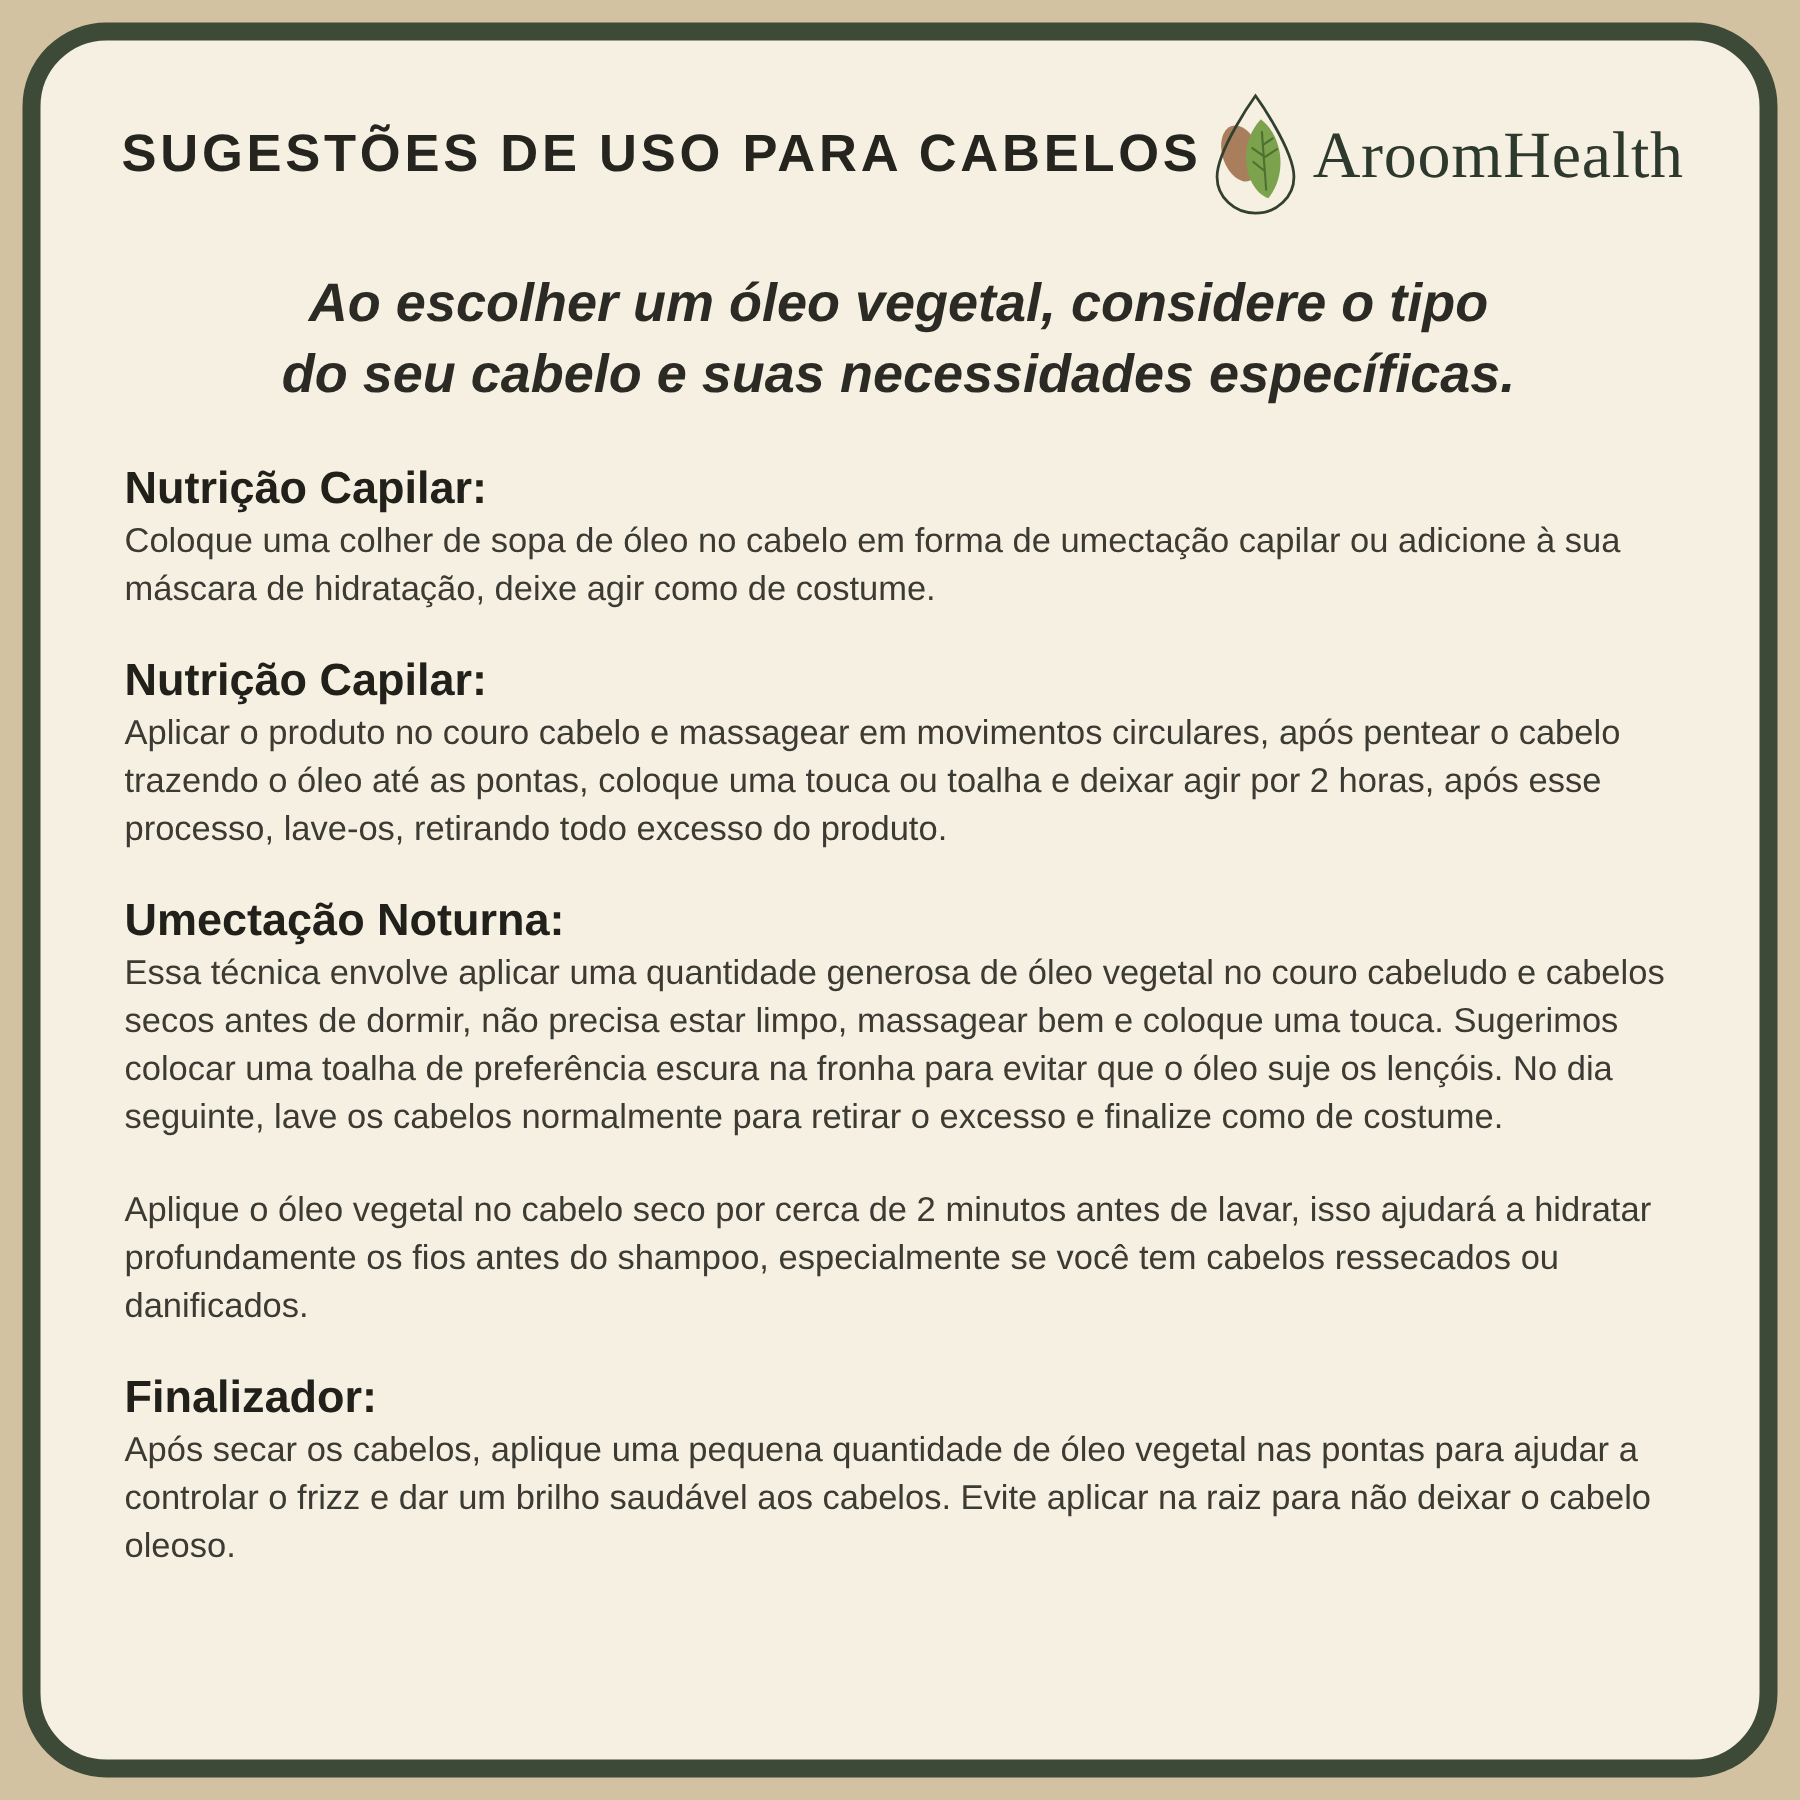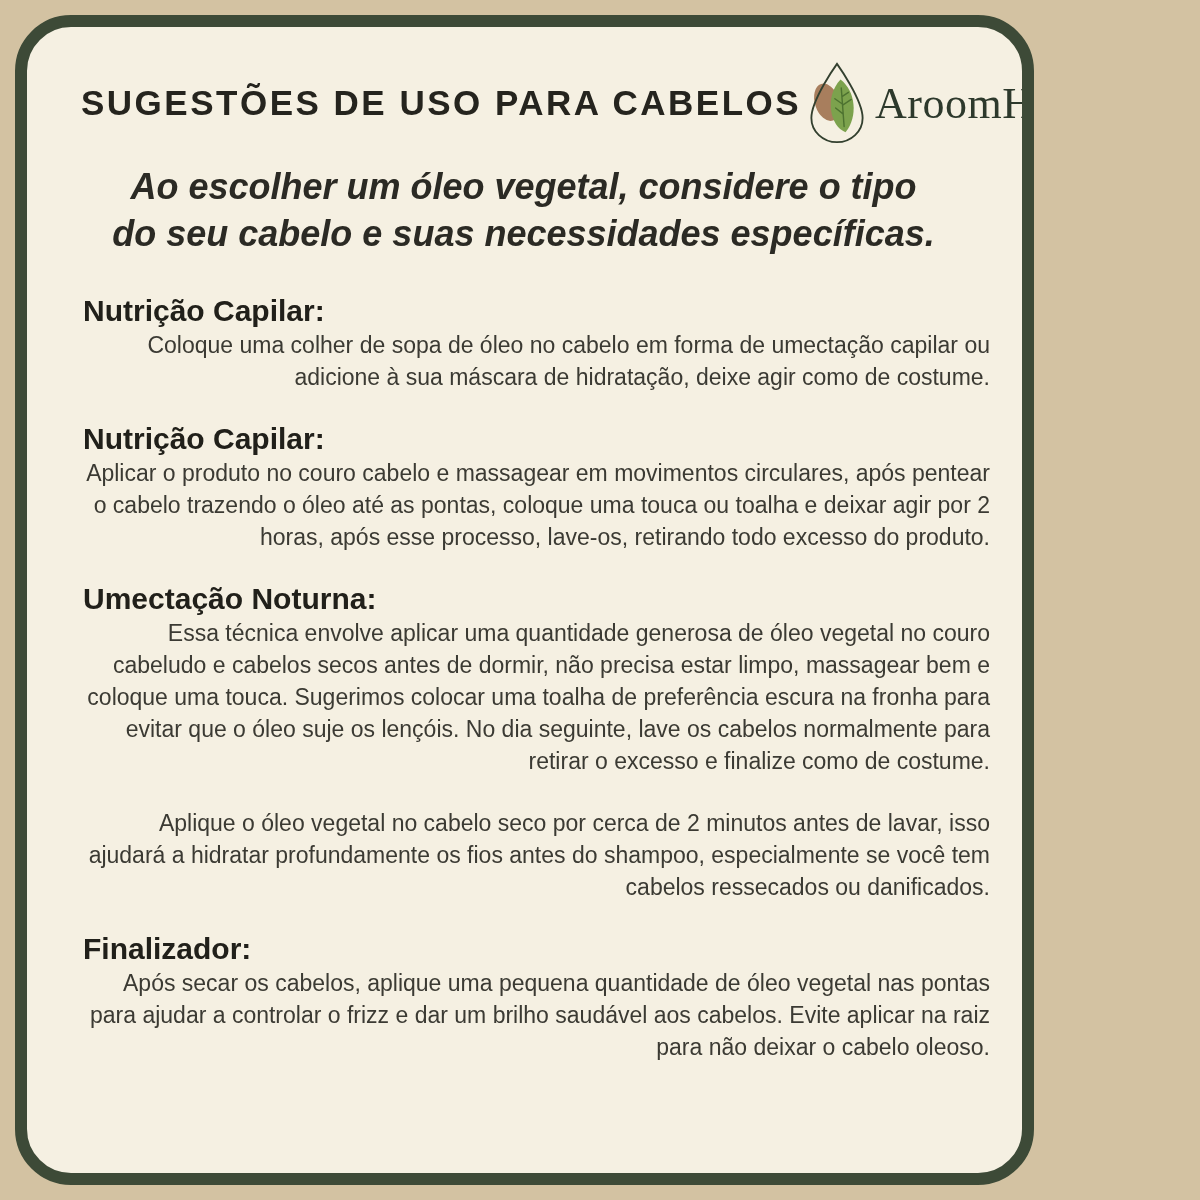--- a/index.html
+++ b/index.html
@@ -6,21 +6,21 @@
     margin: 0;
     padding: 0;
     width: 1200px;
     height: 1200px;
     background: #d3c2a2;
     font-family: "Liberation Sans", sans-serif;
   }
   .card {
     position: absolute;
     left: 15px; top: 15px;
-    width: 1019px; height: 1170px;
+    width: 1170px; height: 1170px;
     box-sizing: border-box;
     background: #f5f0e2;
     border: 12px solid #3d4a37;
     border-radius: 56px;
     padding: 26px 30px 20px 28px;
     overflow: hidden;
   }
   .header-row {
     display: flex;
     align-items: center;
@@ -47,42 +47,41 @@
     letter-spacing: 0.5px;
     margin-left: 2px;
   }
   .intro {
     text-align: center;
     font-weight: bold;
     font-style: italic;
     font-size: 36px;
     line-height: 47px;
     color: #2b2a24;
-    margin-top: 18px;
+    margin-top: 33px;
   }
   .sections {
     margin-top: 38px;
     padding: 0 2px 0 28px;
   }
   .section { margin-bottom: 30px; }
   .section:last-child { margin-bottom: 0; }
   .section-heading {
     font-size: 30px;
     font-weight: bold;
     color: #21201a;
     line-height: 31px;
     margin: 0 0 3px 0;
   }
   .section-body {
     font-size: 23px;
     color: #3b3a33;
     line-height: 32px;
     margin: 0;
     max-width: 1086px;
-    text-align: right;
   }
 </style>
 </head>
 <body>
 
 <div class="card">
 
   <div class="header-row">
     <div class="page-title">SUGESTÕES DE USO PARA CABELOS</div>
 

